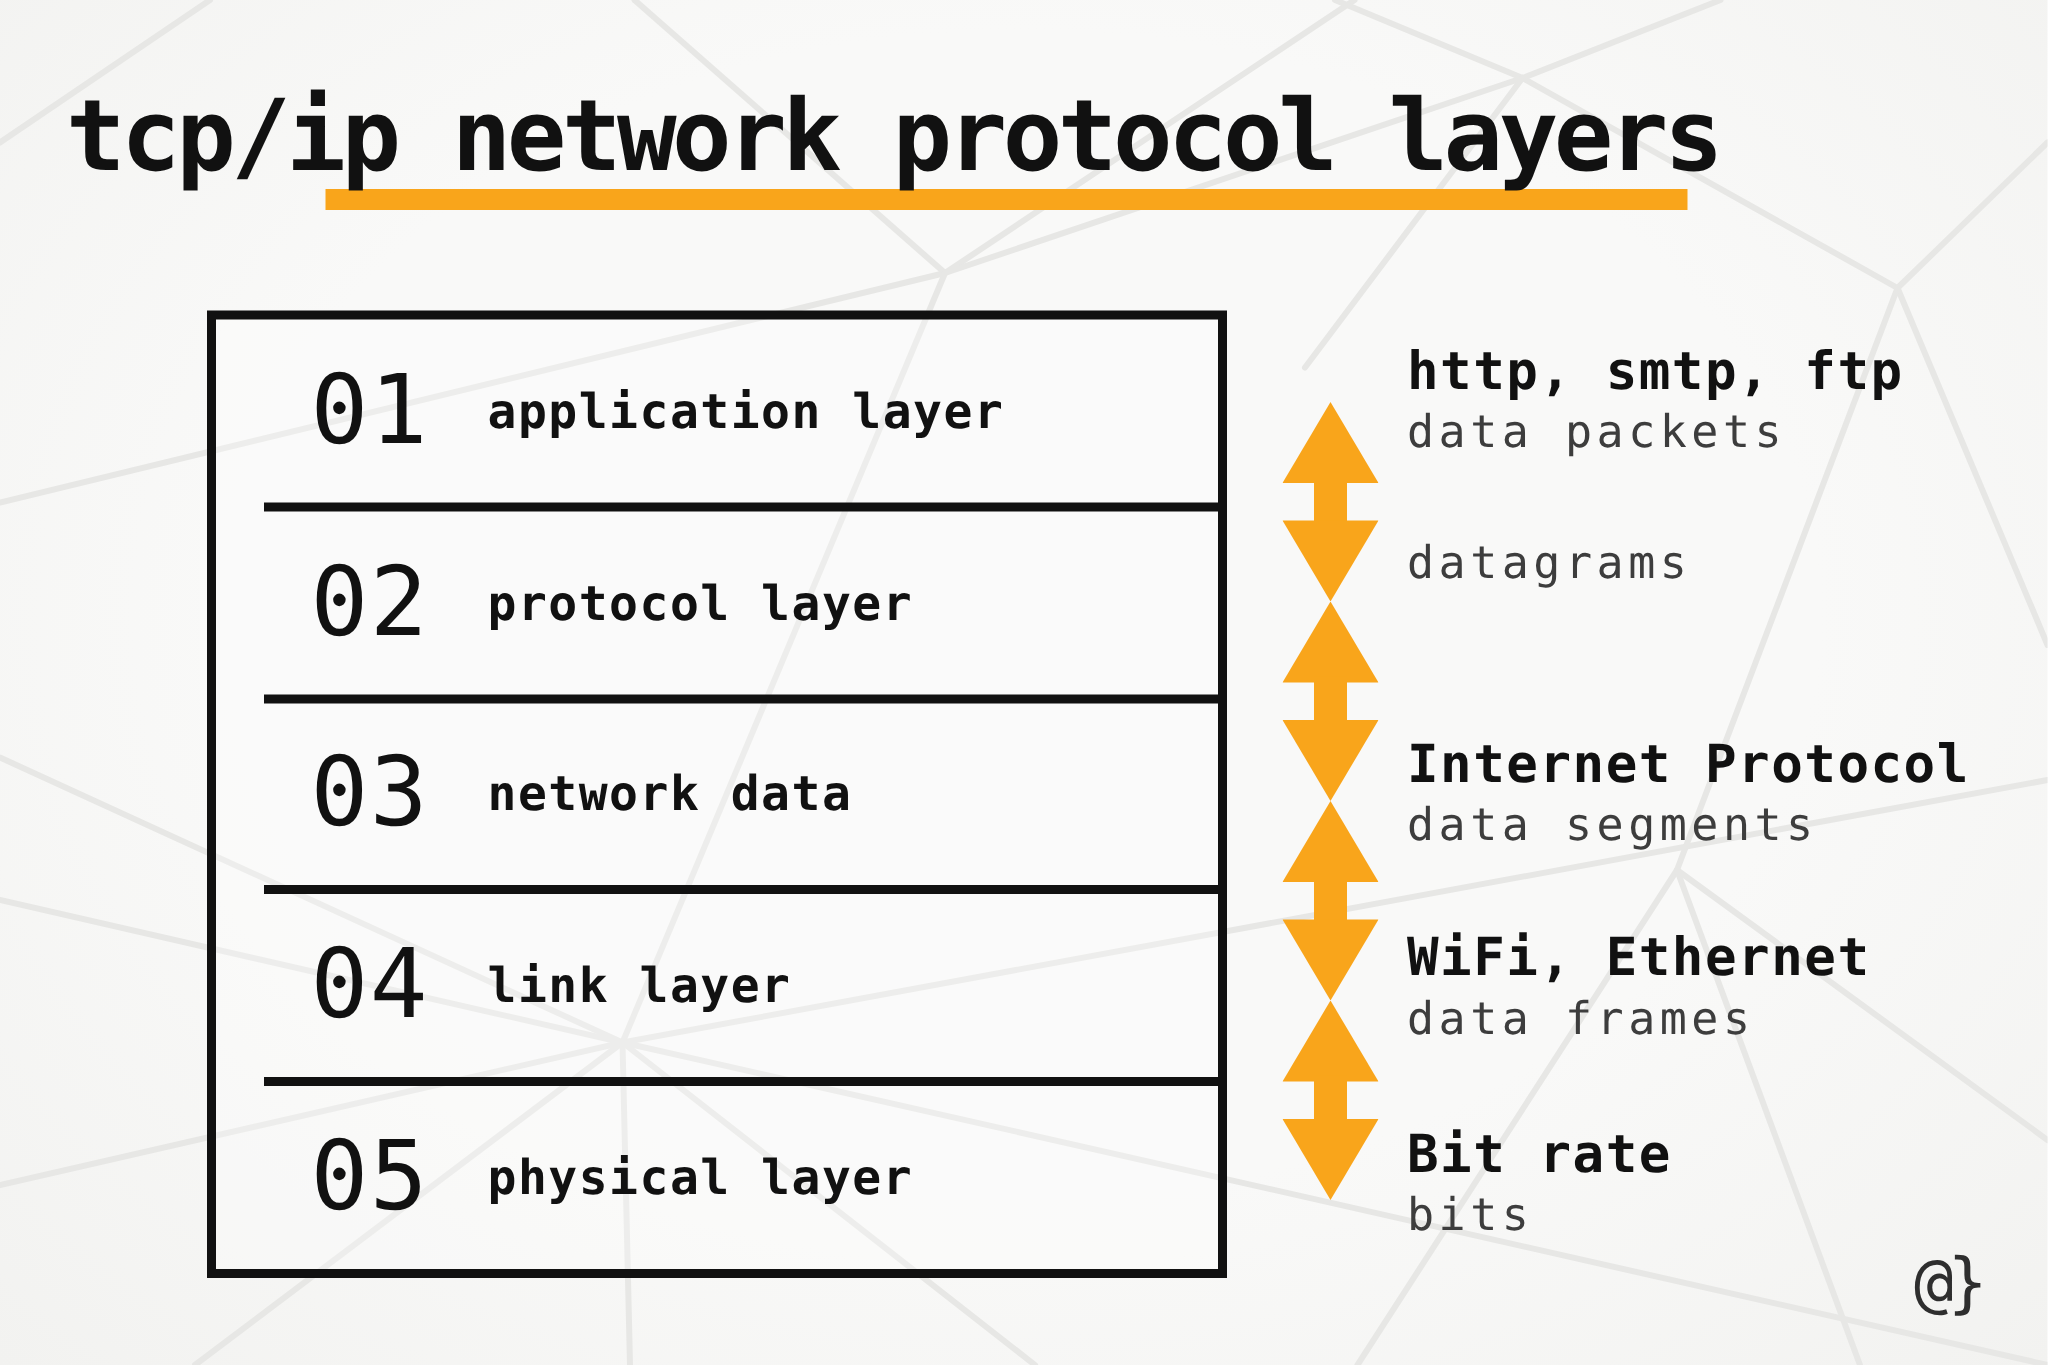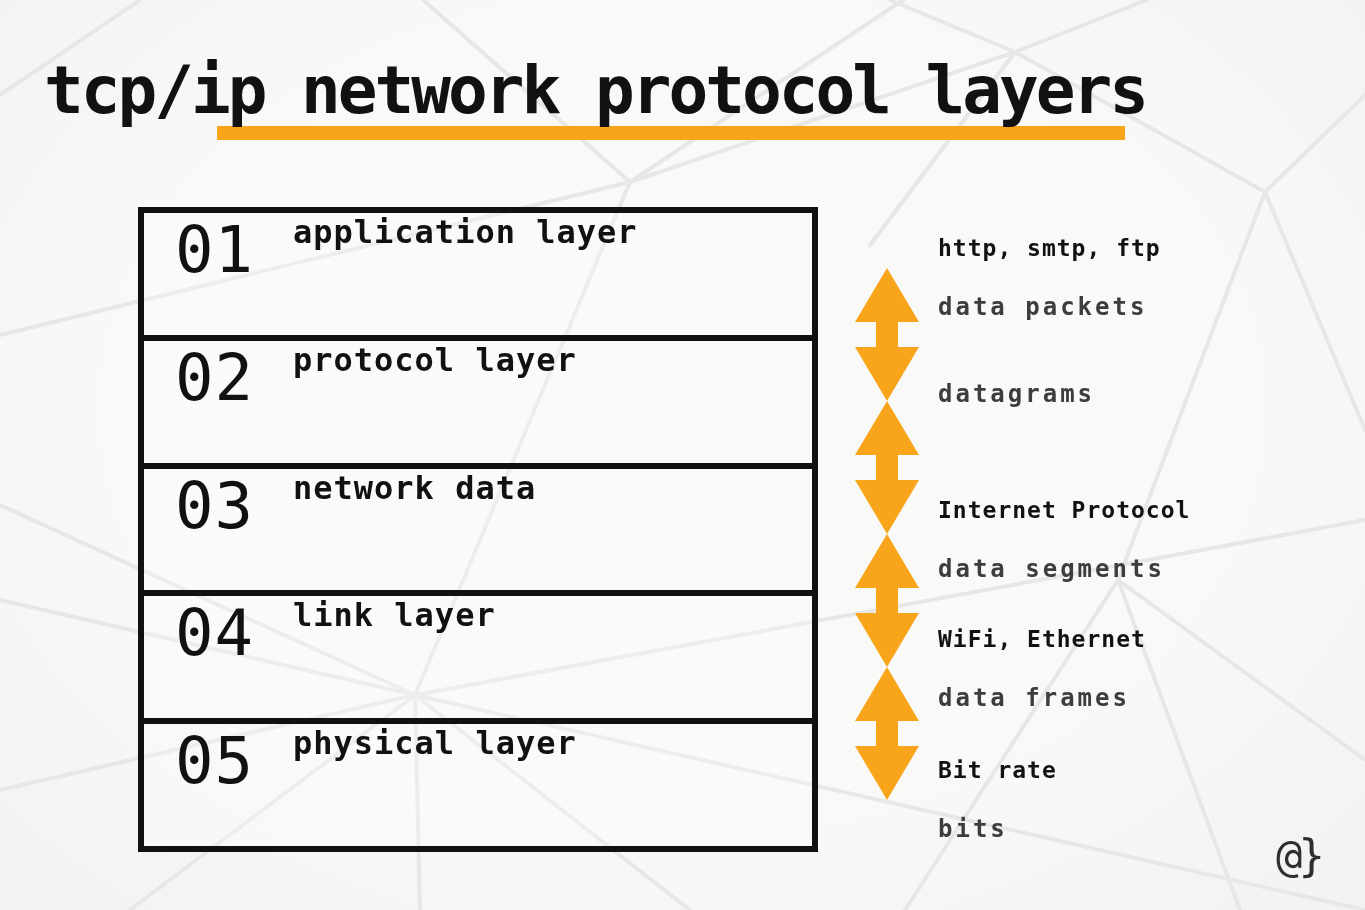--- a/index.html
+++ b/index.html
@@ -31,48 +31,49 @@
   }
 
   
   .stack{
     position:absolute;left:138px;top:207px;width:680px;height:645px;
     border:6px solid var(--ink);
     display:flex;flex-direction:column;z-index:2;
     background:rgba(255,255,255,0.28);
   }
   .row{
-    flex:1;display:flex;align-items:flex-start;
+    flex:1;display:flex;align-items:center;
     padding-left:31px;
+    margin-left:32px;
   }
   .row + .row{border-top:6px solid var(--ink);}
   .row-num{
     font-size:64px;font-weight:400;letter-spacing:1px;
     color:var(--ink);width:118px;flex:0 0 auto;
   }
   .row-name{
     font-size:32px;font-weight:bold;letter-spacing:1px;
     color:var(--ink);white-space:nowrap;
   }
 
   
   .arrow{position:absolute;left:855px;width:64px;height:133px;z-index:2;}
   .arrow svg{display:block;width:64px;height:133px;}
   .arrow polygon,.arrow rect{fill:var(--accent);}
   .a1{top:268px;} .a2{top:401px;} .a3{top:534px;} .a4{top:667px;}
 
   
   .ann{position:absolute;left:938px;z-index:2;white-space:nowrap;}
   .ann-proto{
-    font-size:23px;font-weight:bold;letter-spacing:1px;color:var(--ink);
+    font-size:35px;font-weight:bold;letter-spacing:1px;color:var(--ink);
     line-height:44px;
   }
   .ann-unit{
-    font-size:24px;font-weight:700;letter-spacing:3px;color:var(--muted);
-    line-height:38px;margin-top:18px;
+    font-size:30px;font-weight:400;letter-spacing:3px;color:var(--muted);
+    line-height:38px;margin-top:0;
   }
   .p1{top:226px;} .p2{top:357px;} .p3{top:488px;} .p4{top:617px;} .p5{top:748px;}
 
   
   .watermark{
     position:absolute;right:44px;top:830px;z-index:2;
     font-size:44px;font-weight:400;color:#2e2e2e;letter-spacing:-4px;
   }
 </style>
 </head>

